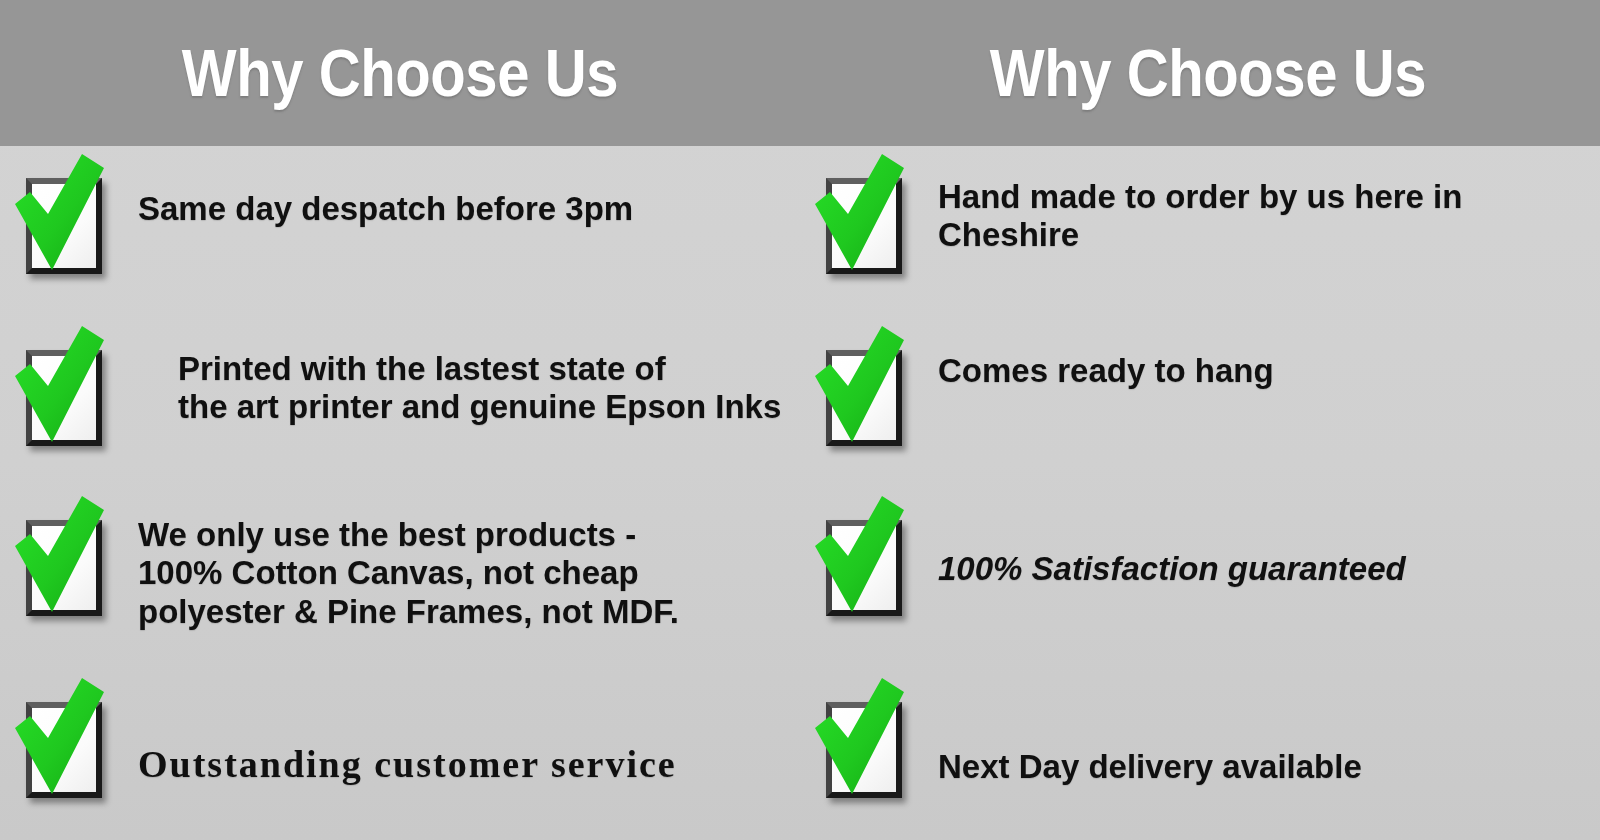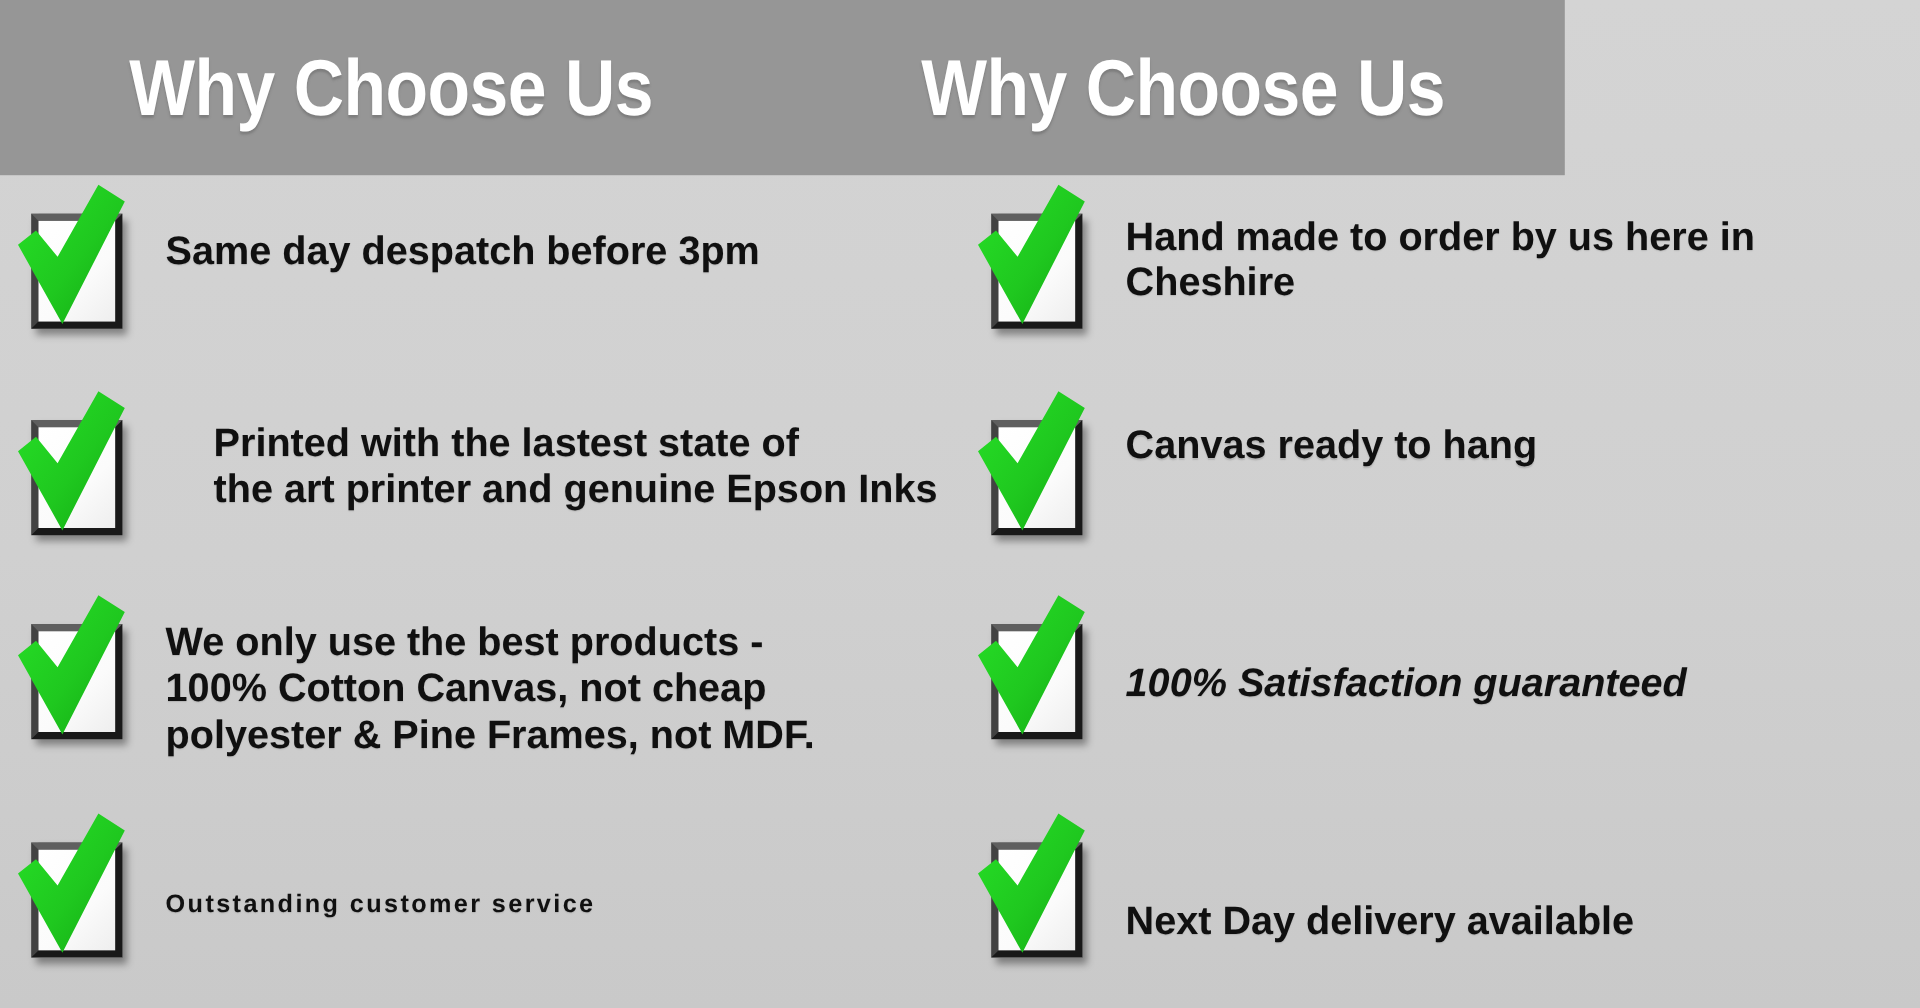--- a/index.html
+++ b/index.html
@@ -13,21 +13,21 @@
     height: 840px;
     overflow: hidden;
     background: linear-gradient(180deg, #d4d4d4 0%, #d0d0d0 55%, #c9c9c9 100%);
     font-family: "Liberation Sans", sans-serif;
   }
 
   
   #header-band {
     position: absolute;
     left: 0; top: 0;
-    width: 1304px;
+    width: 1600px;
     height: 146px;
     background: #969696;
     display: flex;
   }
   .header-half {
     width: 800px;
     height: 146px;
     display: flex;
     align-items: center;
     justify-content: center;
@@ -112,23 +112,23 @@
     font-family: "Liberation Sans Narrow", "Liberation Sans", sans-serif;
     color: #101010;
     font-weight: bold;
     font-size: 33px;
     line-height: 1.16;
     white-space: pre-line;
     letter-spacing: 0px;
     text-shadow: 0 1px 1px rgba(120,120,120,0.30);
   }
   .feature-text.mono-style {
-    font-family: Liberation Sans, sans-serif;
+    font-family: Liberation Serif, serif;
     letter-spacing: 2.0px;
-    font-size: 21px;
+    font-size: 38px;
   }
 
   
   .l0 { left: 12px;  top: 6px;   }
   .l1 { left: 12px;  top: 178px; gap: 40px; }
   .l2 { left: 12px;  top: 348px; justify-content: space-between; }
   .l3 { left: 12px;  top: 530px; }
   .r1 { left: 12px;  top: 178px; justify-content: center; }
   .r2 { left: 12px;  top: 348px; font-style: italic; }
   .r3 { left: 12px;  top: 530px; }
@@ -226,21 +226,21 @@
 Cheshire</span>
       </div>
 
       <div class="feature-row r1">
         <span class="check-icon">
           <span class="box"></span>
           <svg class="tick" viewBox="0 0 96 126">
             <path d="M3 52 L18 40 L36 62 L70 2 L92 16 L40 118 Z" fill="url(#g1)"></path>
           </svg>
         </span>
-        <span class="feature-text row-text-pad pad-t-5">Canvas ready to hang</span>
+        <span class="feature-text row-text-pad pad-t-5">Comes ready to hang</span>
       </div>
 
       <div class="feature-row r2">
         <span class="check-icon">
           <span class="box"></span>
           <svg class="tick" viewBox="0 0 96 126">
             <path d="M3 52 L18 40 L36 62 L70 2 L92 16 L40 118 Z" fill="url(#g1)"></path>
           </svg>
         </span>
         <span class="feature-text row-text-pad pad-t-6">100% Satisfaction guaranteed</span>

